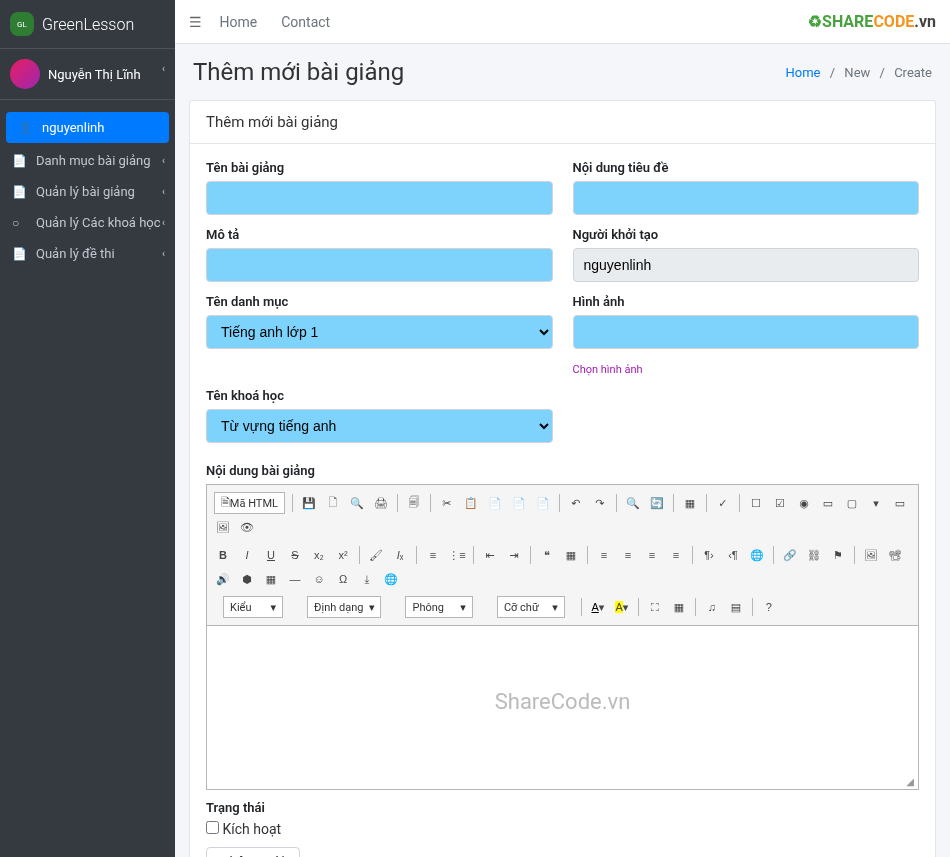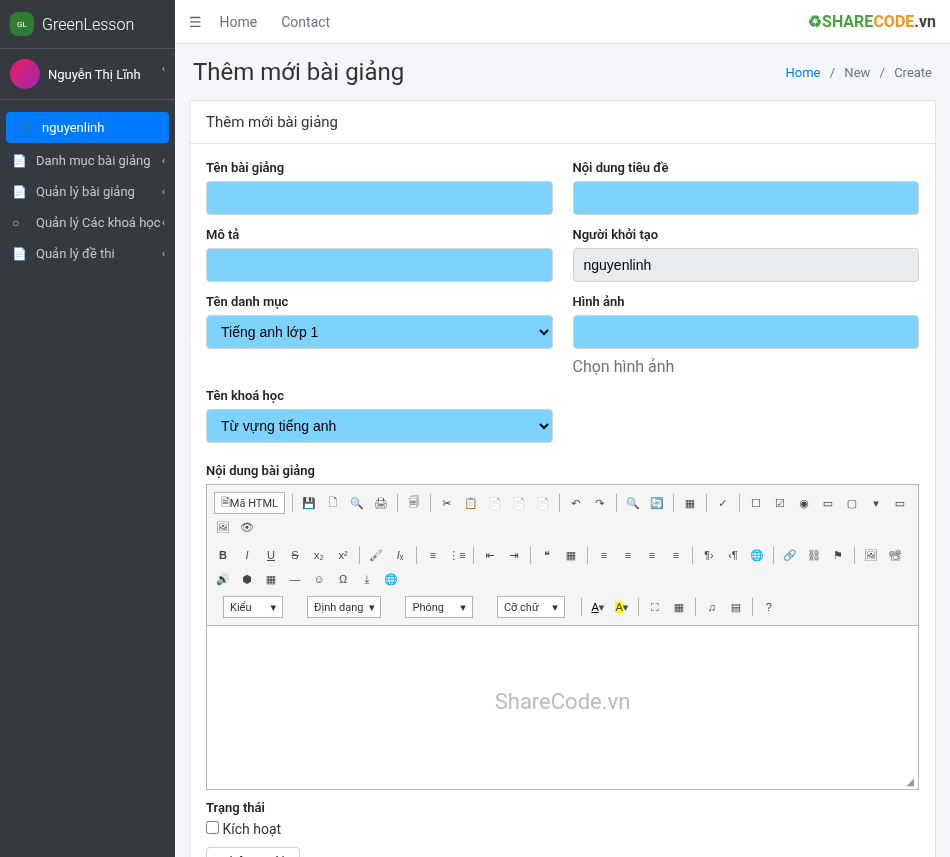--- a/index.html
+++ b/index.html
@@ -42,21 +42,21 @@
 .card { background: #fff; border: 1px solid rgba(0,0,0,0.1); border-radius: 3px; margin: 0 14px 14px; }
 .card-header { padding: 12px 16px; border-bottom: 1px solid rgba(0,0,0,0.1); font-size: 15px; }
 .card-body { padding: 16px; }
 
 .row { display: flex; gap: 20px; margin-bottom: 12px; }
 .col { flex: 1; }
 .form-label { display: block; font-weight: 600; font-size: 13px; margin-bottom: 6px; color: #212529; }
 .form-control { width: 100%; padding: 6px 10px; border: 1px solid #ced4da; border-radius: 4px; font-size: 14px; height: 34px; background:#7dd3fc; }
 .form-control[readonly] { background: #e9ecef; }
 select.form-control { appearance: auto; }
-.link-action { color: #737373; font-size: 16px; text-decoration: none; display: inline-block; margin-top: 8px; cursor:pointer; }
+.link-action { color: #a21caf; font-size: 11px; text-decoration: none; display: inline-block; margin-top: 14px; cursor:pointer; }
 
 
 .cke-wrap { border: 1px solid #b6b6b6; }
 .cke-toolbar { background: #f5f5f5; border-bottom: 1px solid #b6b6b6; padding: 4px; }
 .cke-row { display: flex; flex-wrap: wrap; align-items: center; padding: 2px 0; }
 .cke-btn { width: 22px; height: 22px; display: inline-flex; align-items: center; justify-content: center; font-size: 11px; color: #474747; cursor: pointer; margin: 1px; border-radius:2px; font-family: Arial, sans-serif; }
 .cke-combo { border: 1px solid #b6b6b6; background: #fff; padding: 2px 6px; font-size: 11px; margin: 1px 12px; cursor: pointer; display:inline-flex; align-items:center; height:22px; }
 .cke-sep { width: 1px; height: 18px; background: #b6b6b6; margin: 0 4px; display:inline-block; }
 .cke-source { border: 1px solid #b6b6b6; background: #fff; padding: 2px 6px; font-size: 11px; margin: 1px 3px; cursor: pointer; display:inline-flex; align-items:center; height:22px; }
 .cke-content { height: 150px; background: #fff; padding: 10px; position: relative; }

